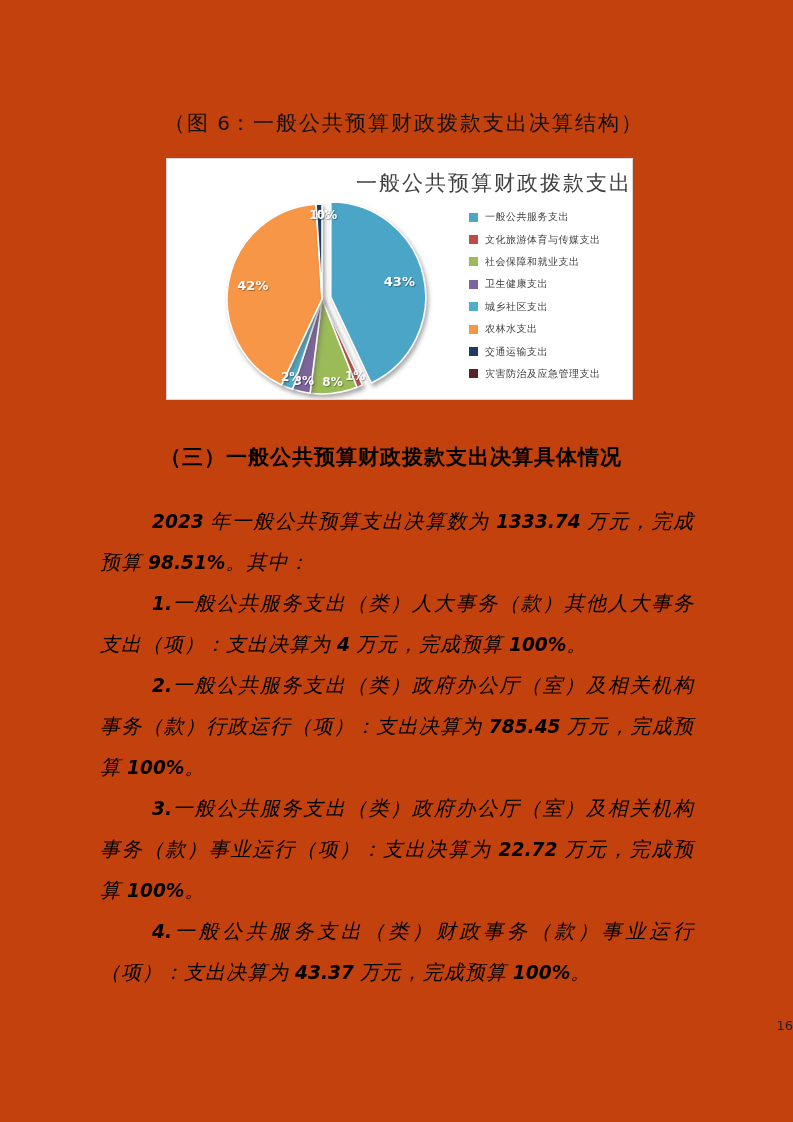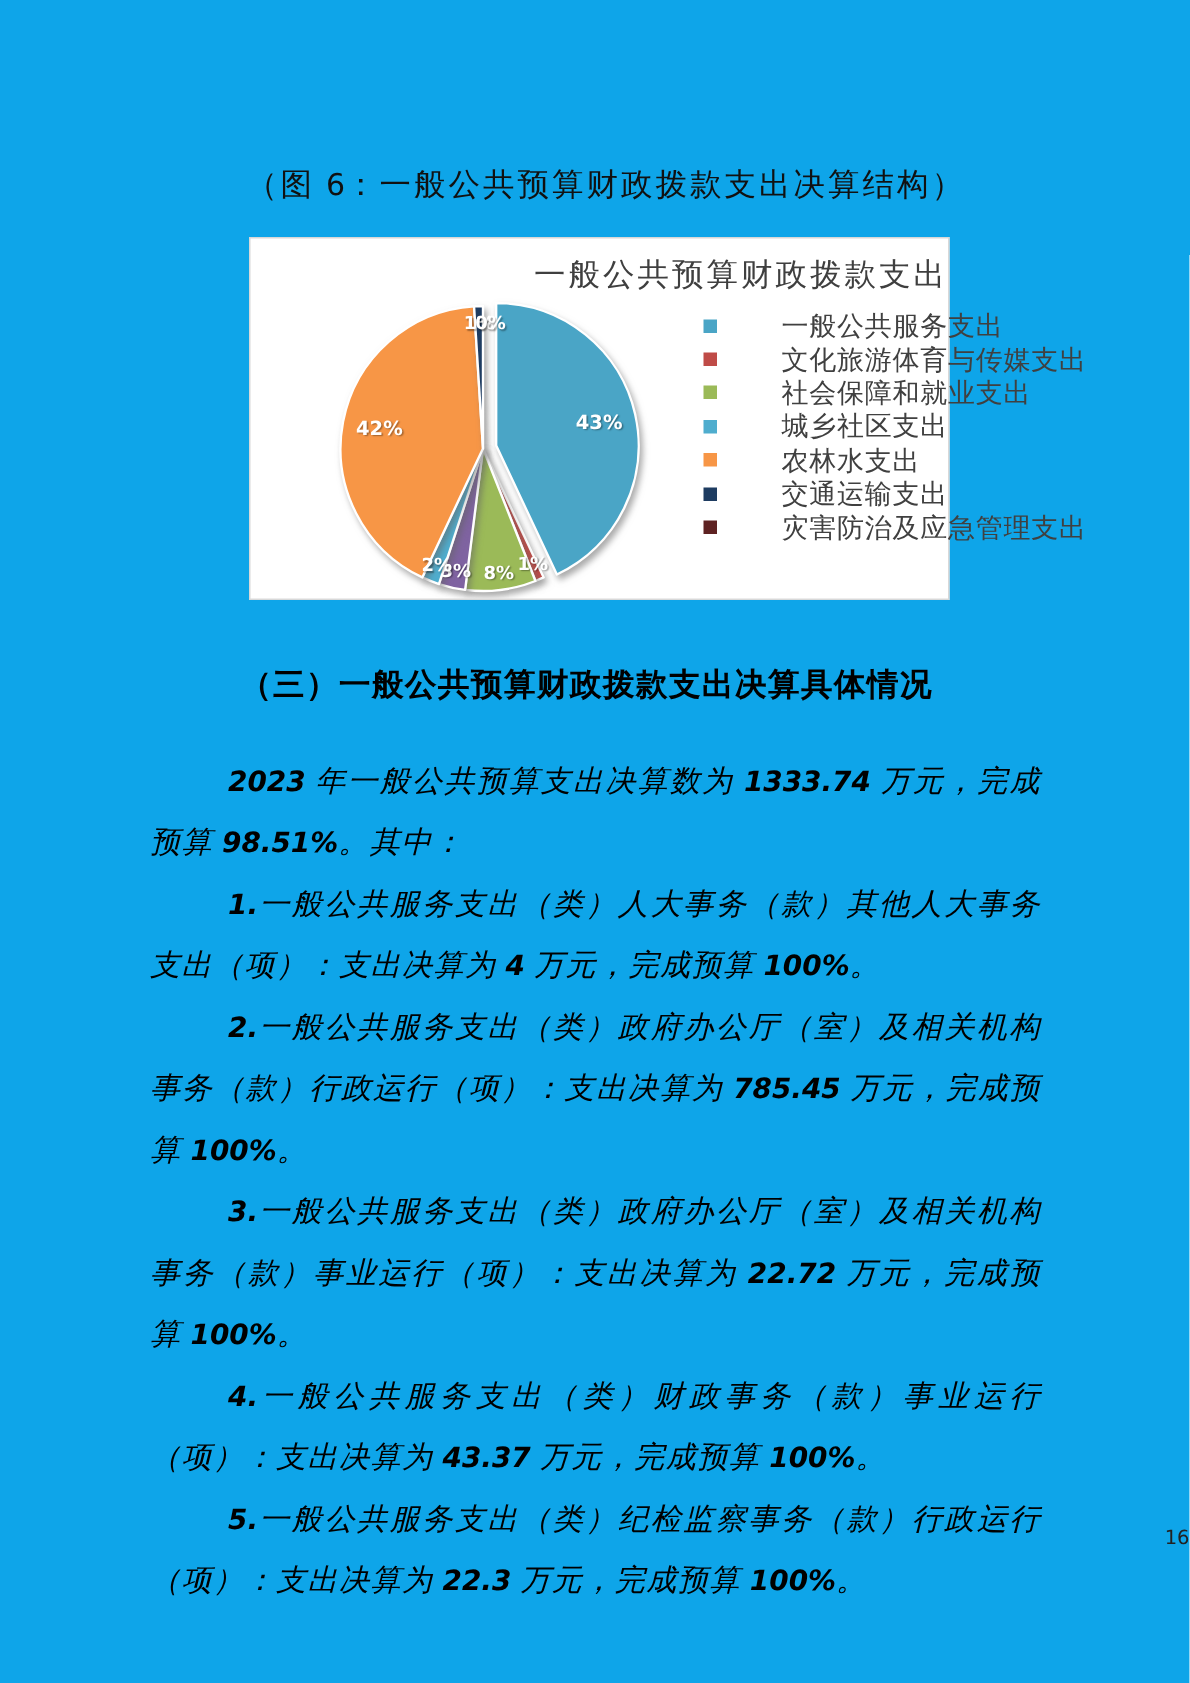--- a/index.html
+++ b/index.html
@@ -1,19 +1,19 @@
 <!DOCTYPE html>
 <html lang="zh"><head>
 <meta charset="utf-8">
 <style>
   html,body{margin:0;padding:0;background:#ffffff;}
   .page{
     position:relative;
     width:793px;height:1122px;
-    background:#0ea5e9;
+    background:#c2410c;
     font-family:"Liberation Serif","DejaVu Serif",serif;
     color:#000;
     overflow:hidden;
   }
   
   .caption{
     position:absolute;left:100px;top:108px;width:600px;
     font-size:21px;line-height:30px;
     text-indent:64px;
     letter-spacing:2px;
@@ -40,23 +40,22 @@
     text-shadow:1px 1px 1px rgba(0,0,0,.35);
   }
   .pie-label.big{font-size:13px;}
   .legend{
     position:absolute;left:302px;top:47px;width:160px;
   }
   .legend-row{display:flex;align-items:center;height:22.4px;}
   .swatch{width:9px;height:9px;flex:0 0 9px;margin-right:7px;}
   .legend-label{
     font-family:Liberation Serif, serif;
-    font-size:18px;color:#404040;white-space:nowrap;
+    font-size:10px;color:#404040;white-space:nowrap;
     letter-spacing:0.5px;
-    margin-left:36px;
   }
   
   .doc{
     position:absolute;left:100px;top:440px;width:594px;
   }
   .heading{
     font-size:21px;font-weight:bold;
     font-family:"Liberation Sans","DejaVu Sans",sans-serif;
     text-indent:60px;letter-spacing:1px;
     margin:0 0 27px 0;line-height:34px;
@@ -119,20 +118,24 @@
         </div>
         <div class="legend-row">
           <span class="swatch" style="background: rgb(191, 75, 71);"></span>
           <span class="legend-label">文化旅游体育与传媒支出</span>
         </div>
         <div class="legend-row">
           <span class="swatch" style="background: rgb(155, 186, 88);"></span>
           <span class="legend-label">社会保障和就业支出</span>
         </div>
         <div class="legend-row">
+          <span class="swatch" style="background: rgb(127, 99, 161);"></span>
+          <span class="legend-label">卫生健康支出</span>
+        </div>
+        <div class="legend-row">
           <span class="swatch" style="background: rgb(79, 173, 206);"></span>
           <span class="legend-label">城乡社区支出</span>
         </div>
         <div class="legend-row">
           <span class="swatch" style="background: rgb(247, 150, 70);"></span>
           <span class="legend-label">农林水支出</span>
         </div>
         <div class="legend-row">
           <span class="swatch" style="background: rgb(30, 60, 97);"></span>
           <span class="legend-label">交通运输支出</span>
@@ -144,18 +147,17 @@
       </div>
   </div>
 
   <div class="doc">
     <p class="heading">（三）一般公共预算财政拨款支出决算具体情况</p>
     <p class="para"><span class="num">2023</span> 年一般公共预算支出决算数为 <span class="num">1333.74</span> 万元，完成预算 <span class="num">98.51%</span>。其中：</p>
     <p class="para"><span class="num">1.</span>一般公共服务支出（类）人大事务（款）其他人大事务支出（项）：支出决算为 <span class="num">4</span> 万元，完成预算 <span class="num">100%</span>。</p>
     <p class="para"><span class="num">2.</span>一般公共服务支出（类）政府办公厅（室）及相关机构事务（款）行政运行（项）：支出决算为 <span class="num">785.45</span> 万元，完成预算 <span class="num">100%</span>。</p>
     <p class="para"><span class="num">3.</span>一般公共服务支出（类）政府办公厅（室）及相关机构事务（款）事业运行（项）：支出决算为 <span class="num">22.72</span> 万元，完成预算 <span class="num">100%</span>。</p>
     <p class="para"><span class="num">4.</span>一般公共服务支出（类）财政事务（款）事业运行（项）：支出决算为 <span class="num">43.37</span> 万元，完成预算 <span class="num">100%</span>。</p>
-    <p class="para"><span class="num">5.</span>一般公共服务支出（类）纪检监察事务（款）行政运行（项）：支出决算为 <span class="num">22.3</span> 万元，完成预算 <span class="num">100%</span>。</p>
   </div>
 
   <div class="page-number">16</div>
 
 </div>
 
 </body></html>

